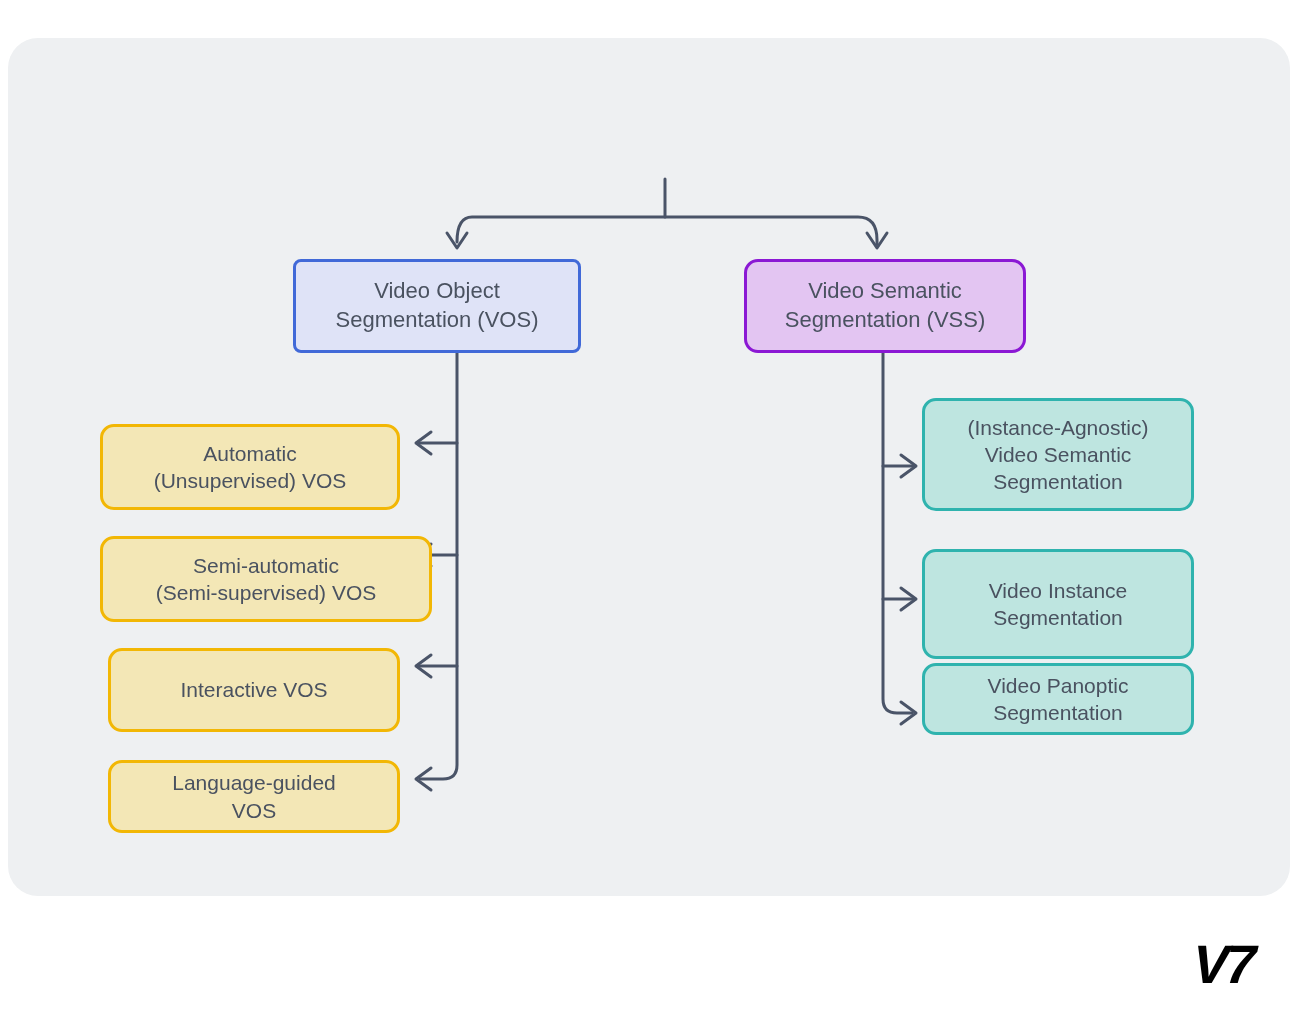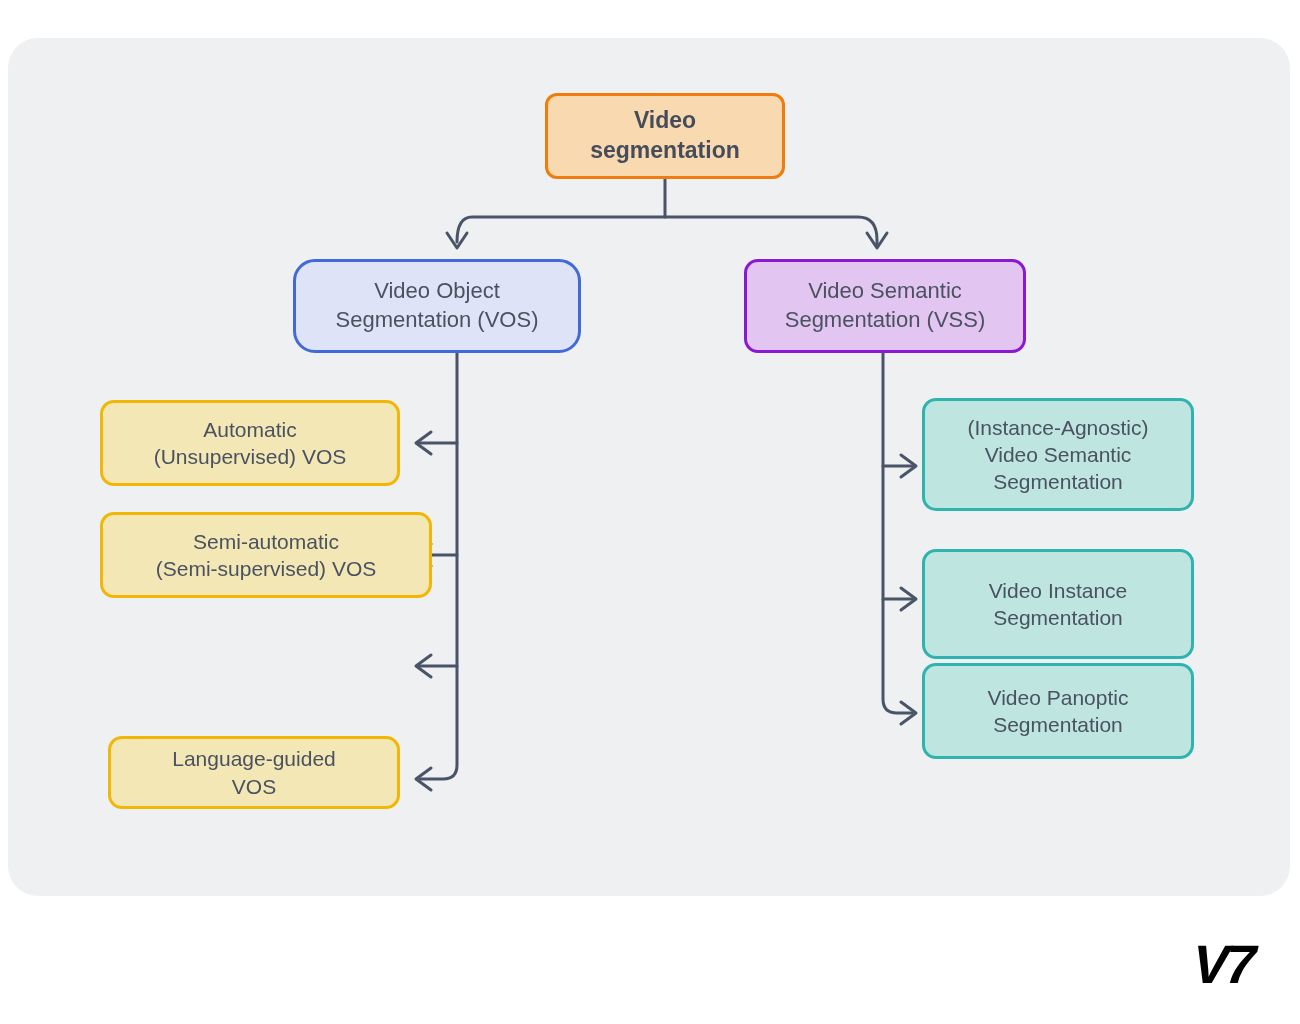--- a/index.html
+++ b/index.html
@@ -72,21 +72,21 @@
   }
 
   .node.vos {
     left: 293px;
     top: 259px;
     width: 288px;
     height: 94px;
     background: #dfe3f7;
     border-color: #4169d8;
     border-width: 3px;
-    border-radius: 22px;
+    border-radius: 8px;
     font-size: 22px;
   }
 
   .node.vss {
     left: 744px;
     top: 259px;
     width: 282px;
     height: 94px;
     background: #e3c5f2;
     border-color: #8b18d4;
@@ -94,40 +94,41 @@
     border-radius: 14px;
     font-size: 22px;
   }
 
   .node.leaf-yellow {
     background: #f3e7b6;
     border-color: #f2b705;
     border-width: 3px;
     border-radius: 14px;
     font-size: 21px;
+    margin-top: 24px;
   }
 
   .node.leaf-teal {
     background: #bee5e0;
     border-color: #2fb3ae;
     border-width: 3px;
     border-radius: 14px;
     font-size: 21px;
   }
 
   
   .y0 { left: 100px; top: 400px;  width: 300px; height: 86px; }
   .y1 { left: 100px; top: 512px;  width: 332px; height: 86px; }
   .y2 { left: 108px; top: 624px;  width: 292px; height: 84px; }
   .y3 { left: 108px; top: 736px;  width: 292px; height: 73px; }
 
   
   .t0 { left: 922px; top: 398px; width: 272px; height: 113px; }
   .t1 { left: 922px; top: 549px; width: 272px; height: 110px; }
-  .t2 { left: 922px; top: 663px; width: 272px; height: 96px; }
+  .t2 { left: 922px; top: 663px; width: 272px; height: 72px; }
 
   
   .logo {
     position: absolute;
     left: 1193px;
     top: 933px;
     font-size: 54px;
     font-weight: bold;
     letter-spacing: -3px;
     color: #000000;
@@ -168,32 +169,31 @@
       <path d="M 883 353 L 883 699 Q 883 713 897 713 L 912 713"></path>
       <path d="M 883 466 L 914 466"></path>
       <path d="M 883 599 L 914 599"></path>
 
       <path d="M 901 455 L 916 466 L 901 477"></path>
       <path d="M 901 588 L 916 599 L 901 610"></path>
       <path d="M 901 702 L 916 713 L 901 724"></path>
     </g>
   </svg>
 
-  <div class="node root">Video
-segmentation</div>
 
   <div class="node vos">Video Object
 Segmentation (VOS)</div>
   <div class="node vss">Video Semantic
 Segmentation (VSS)</div>
 
   <div class="node leaf-yellow y0">Automatic
 (Unsupervised) VOS</div>
   <div class="node leaf-yellow y1">Semi-automatic
 (Semi-supervised) VOS</div>
+  <div class="node leaf-yellow y2">Interactive VOS</div>
   <div class="node leaf-yellow y3">Language-guided
 VOS</div>
 
   <div class="node leaf-teal t0">(Instance-Agnostic)
 Video Semantic
 Segmentation</div>
   <div class="node leaf-teal t1">Video Instance
 Segmentation</div>
   <div class="node leaf-teal t2">Video Panoptic
 Segmentation</div>

